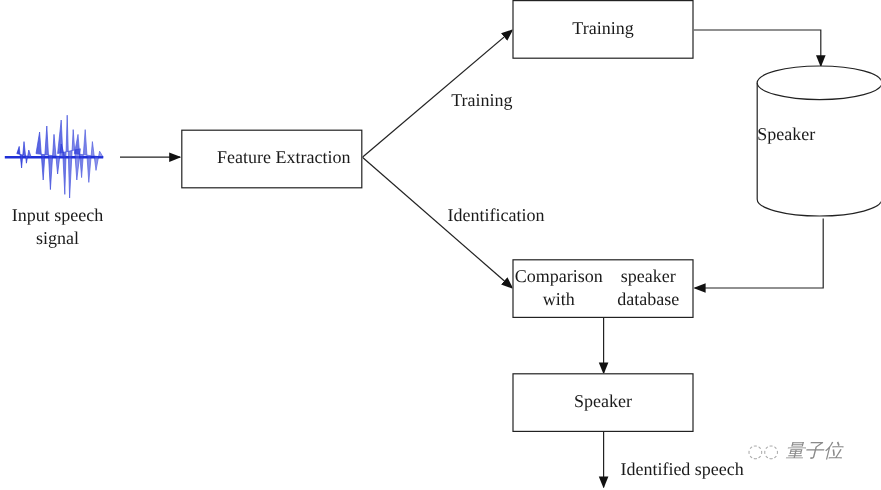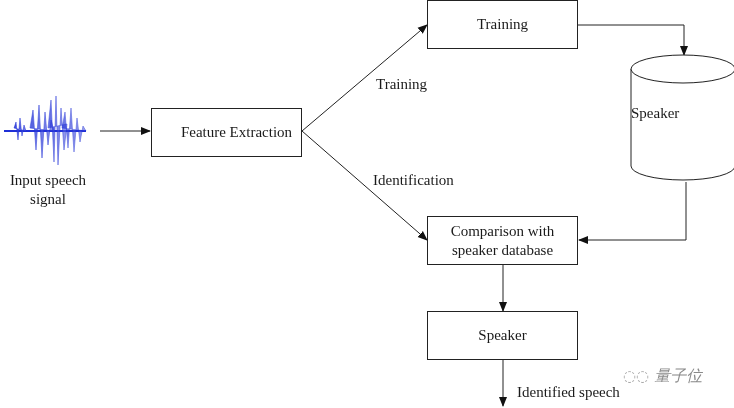--- a/index.html
+++ b/index.html
@@ -60,21 +60,21 @@
 </div>
 
 <div class="box" style="left:427px; top:0px; width:151px; height:49px;">
   <span>Training</span>
 </div>
 
 <div class="label" style="left:631px; top:104px; width:104px; ">
   <div>Speaker</div>
 </div>
 
-<div class="box" style="left:427px; top:216px; width:151px; height:49px; flex-direction:column;">
+<div class="box" style="left:427px; top:216px; width:151px; height:49px; flex-direction:row;">
   <div>Comparison with</div>
   <div>speaker database</div>
 </div>
 
 <div class="box" style="left:427px; top:311px; width:151px; height:49px;">
   <span>Speaker</span>
 </div>
 
 <div class="label" style="left:376px; top:75px;">Training</div>
 <div class="label" style="left:373px; top:171px;">Identification</div>

